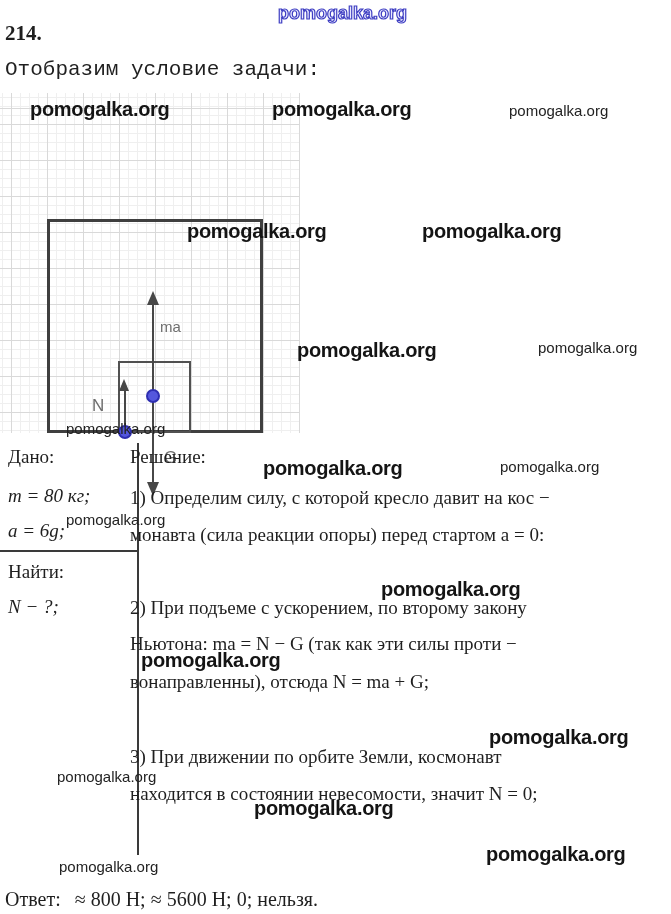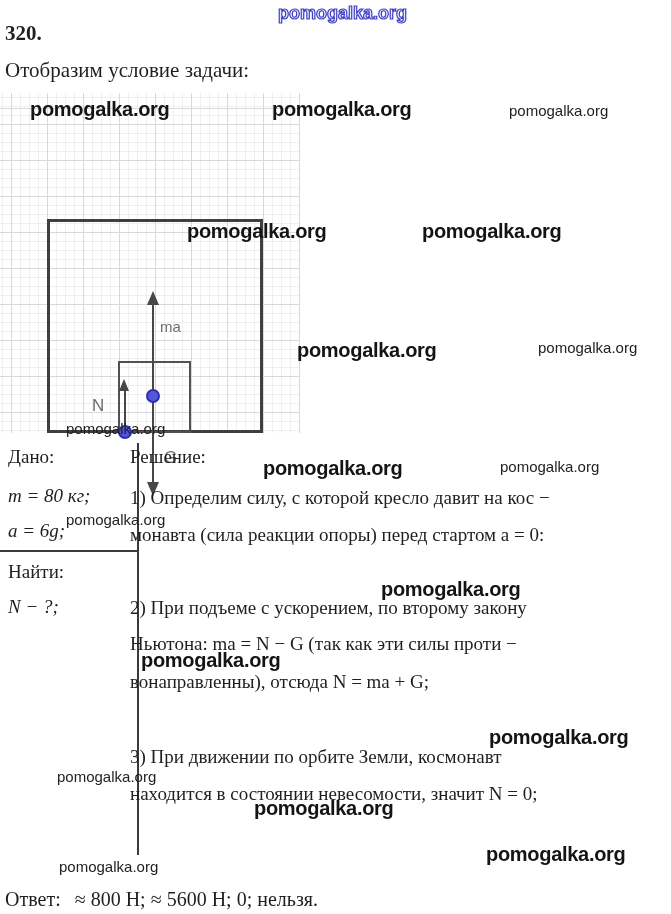--- a/index.html
+++ b/index.html
@@ -1,21 +1,21 @@
 <!DOCTYPE html>
 <html><head>
 <meta charset="utf-8">
 <style>
   html,body{margin:0;padding:0;background:#fff;}
   .page{position:relative;width:671px;height:914px;background:#ffffff;overflow:hidden;
         font-family:"Liberation Serif",serif;color:#1f1f1f;}
 
   
   .problem-number{position:absolute;left:5px;top:21px;font-size:21px;font-weight:700;}
-  .intro{position:absolute;left:5px;top:58px;font-size:21px;}
+  .intro{position:absolute;left:5px;top:58px;font-size:21px;font-family:Liberation Mono, monospace;}
 
   
   .diagram{position:absolute;left:0;top:93px;width:300px;height:340px;
     background:
       repeating-linear-gradient(to right,#d9d9d9 0 1px,transparent 1px 36px),
       repeating-linear-gradient(to bottom,#d9d9d9 0 1px,transparent 1px 36px),
       repeating-linear-gradient(to right,#efefef 0 1px,transparent 1px 9px),
       repeating-linear-gradient(to bottom,#efefef 0 1px,transparent 1px 9px);
     background-position:11px 0,0 31px,2px 0,0 4px;}
   .big-square{position:absolute;left:47px;top:126px;width:216px;height:214px;
@@ -58,21 +58,21 @@
   .wm{position:absolute;white-space:nowrap;font-family:"Liberation Sans",sans-serif;}
   .wm-b{font-size:20px;font-weight:700;color:#141414;letter-spacing:-0.3px;}
   .wm-r{font-size:15px;font-weight:400;color:#222;}
   .wm-o{font-size:18px;font-weight:700;color:#eaeaff;-webkit-text-stroke:1.2px #3e3ec2;}
 </style>
 </head>
 <body>
 
 <div class="page">
 
-  <div class="problem-number">320.</div>
+  <div class="problem-number">214.</div>
   <div class="intro">Отобразим условие задачи:</div>
 
   <div class="diagram">
     <div class="big-square"></div>
     <div class="small-square"></div>
     <div class="shaft maG-shaft"></div>
     <div class="tri tri-up ma-head"></div>
     <div class="tri tri-down g-head"></div>
     <div class="shaft n-shaft"></div>
     <div class="tri tri-up n-head"></div>

